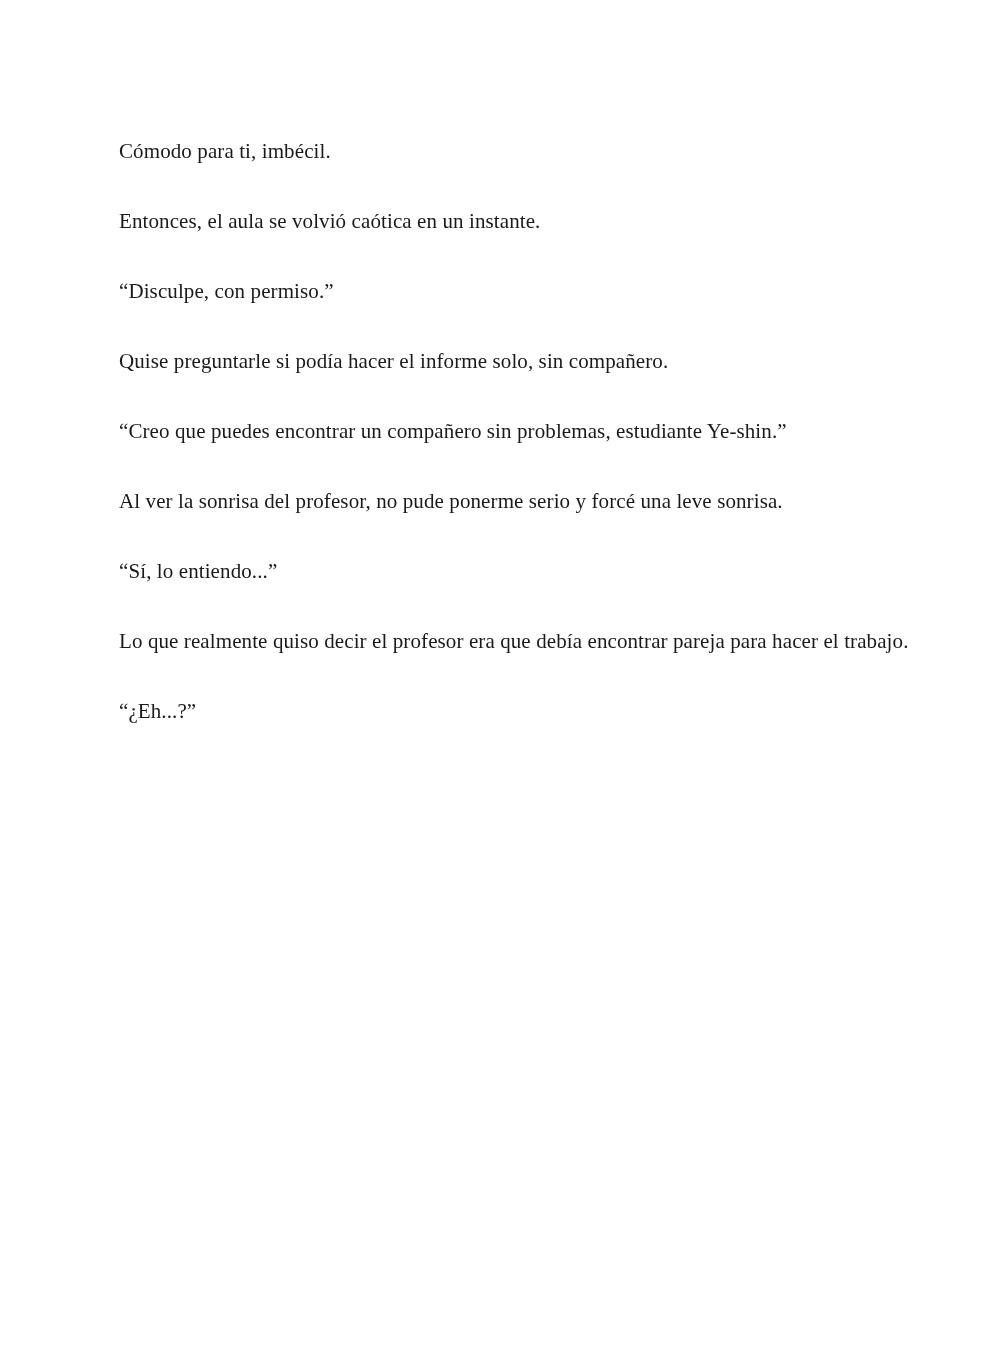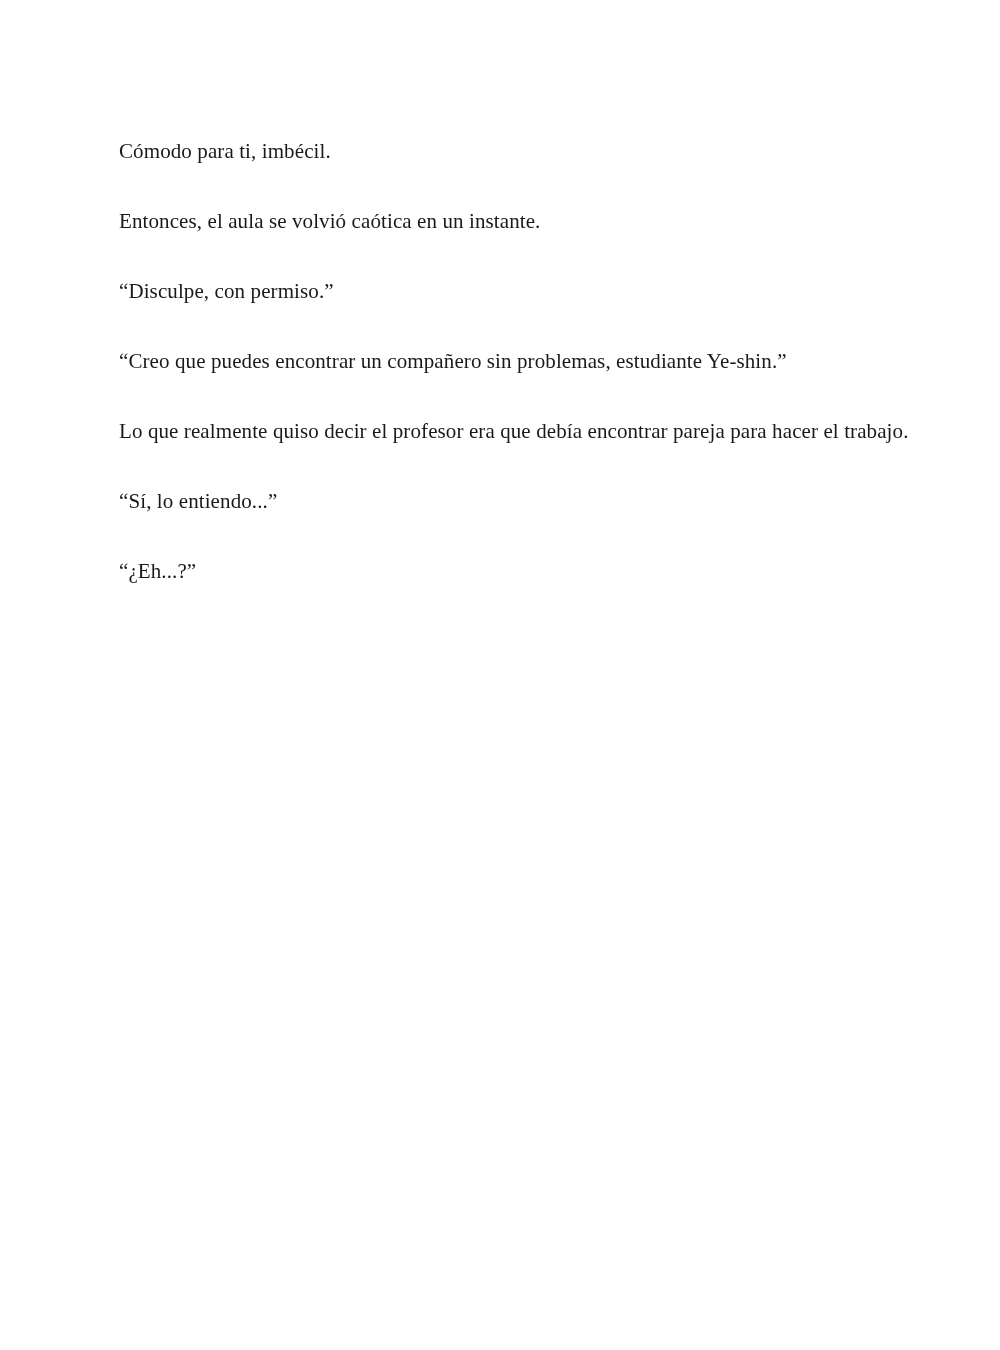--- a/index.html
+++ b/index.html
@@ -30,17 +30,19 @@
       padding: 0;
     }
   </style>
 </head>
 <body>
 
 <div class="page">
   <p class="para">Cómodo para ti, imbécil.</p>
   <p class="para">Entonces, el aula se volvió caótica en un instante.</p>
   <p class="para">“Disculpe, con permiso.”</p>
+  <p class="para">Quise preguntarle si podía hacer el informe solo, sin compañero.</p>
   <p class="para">“Creo que puedes encontrar un compañero sin problemas, estudiante  Ye-shin.”</p>
+  <p class="para">Al ver la sonrisa del profesor, no pude ponerme serio y forcé una leve sonrisa.</p>
+  <p class="para">“Sí, lo entiendo...”</p>
   <p class="para">Lo que realmente quiso decir el profesor era que debía encontrar pareja para hacer el trabajo.</p>
-  <p class="para">“Sí, lo entiendo...”</p>
   <p class="para">“¿Eh...?”</p>
 </div>
 
 </body></html>

